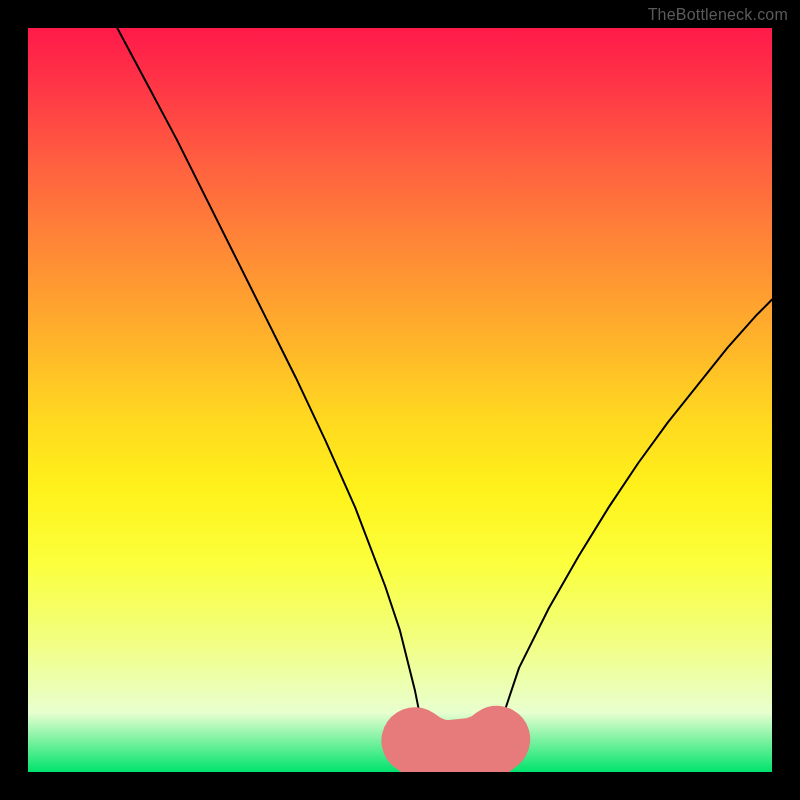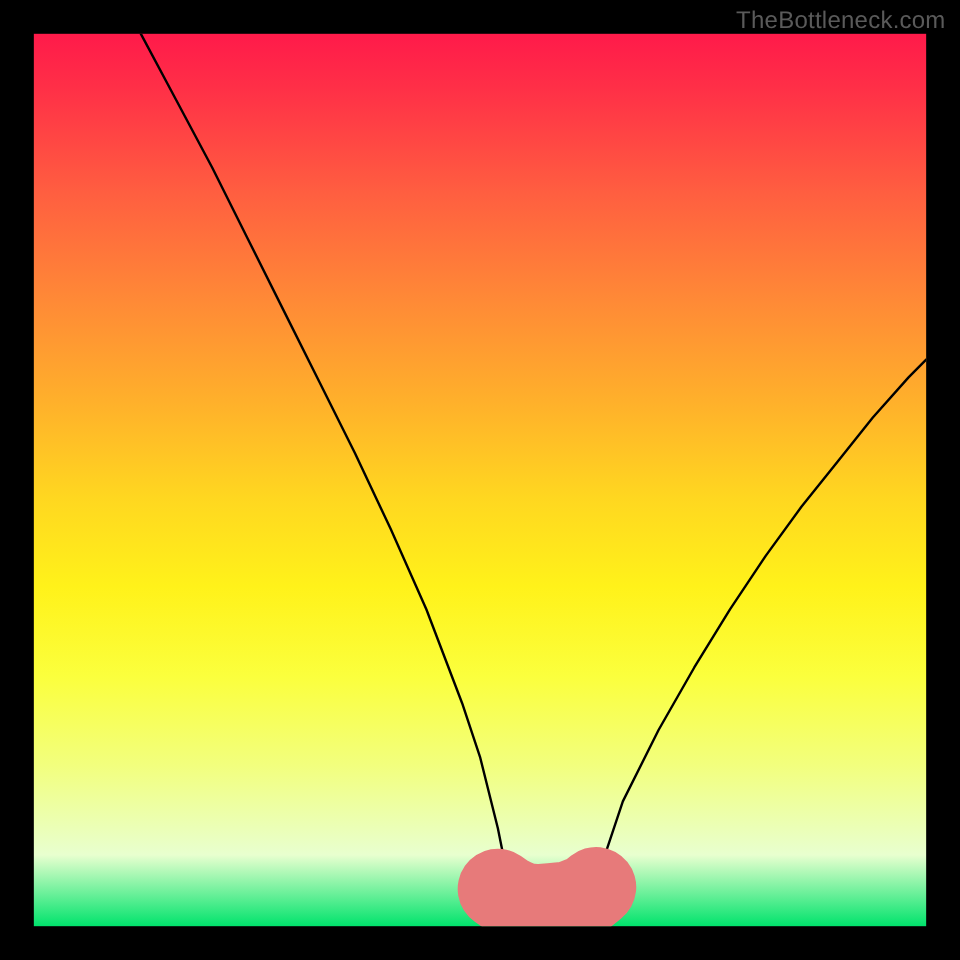--- a/index.html
+++ b/index.html
@@ -50,21 +50,21 @@
     left: 0;
     top: 0;
     width: 100%;
     height: 100%;
   }
   .watermark {
     position: absolute;
     top: 6px;
     right: 12px;
     color: #5a5a5a;
-    font-size: 20px;
+    font-size: 16px;
     font-weight: 500;
     letter-spacing: 0.2px;
     user-select: none;
   }
 </style>
 </head>
 <body>
 
 <div class="outer">
   <div class="watermark">TheBottleneck.com</div>

